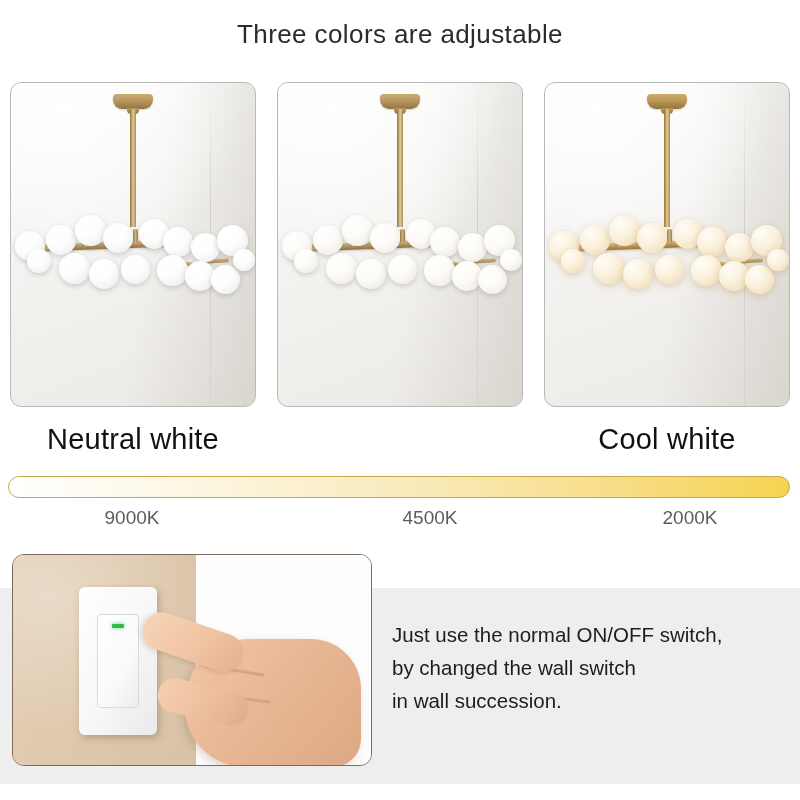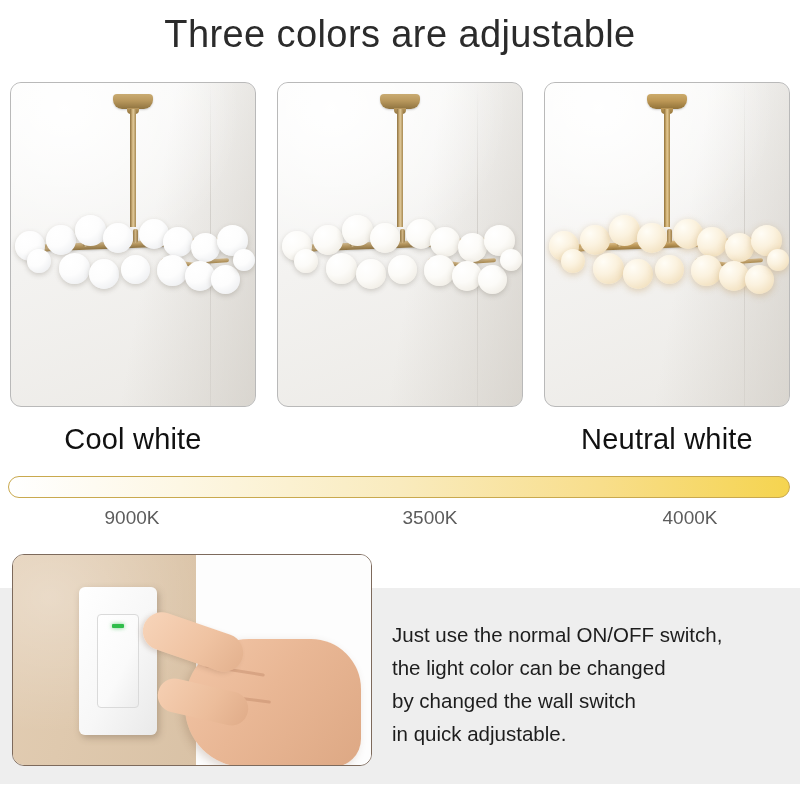--- a/index.html
+++ b/index.html
@@ -17,21 +17,21 @@
     -webkit-font-smoothing: antialiased;
   }
 
   
   .page-title {
     position: absolute;
     top: 6px;
     left: 0;
     width: 800px;
     text-align: center;
-    font-size: 38px;
+    font-size: 26px;
     line-height: 56px;
     font-weight: 300;
     letter-spacing: 0.4px;
     color: #2b2b2b;
     white-space: nowrap;
   }
 
   
   .card-row {
     position: absolute;
@@ -437,29 +437,29 @@
       <div class="globe" style="left:174px; top:178px; width:30px; height:30px;"></div>
       <div class="globe" style="left:200px; top:182px; width:29px; height:29px;"></div>
       <div class="globe" style="left:222px; top:166px; width:22px; height:22px;"></div>
       <div class="globe" style="left:16px;  top:166px; width:24px; height:24px;"></div>
     </div>
   </div>
 
 </div>
 
 <div class="label-row">
+  <div class="temp-label">Neutral white</div>
   <div class="temp-label">Cool white</div>
-  <div class="temp-label">Neutral white</div>
 </div>
 
 <div class="gradient-bar"></div>
 <div class="kelvin-row">
   <div class="kelvin k0">9000K</div>
-  <div class="kelvin k1">3500K</div>
-  <div class="kelvin k2">4000K</div>
+  <div class="kelvin k1">4500K</div>
+  <div class="kelvin k2">2000K</div>
 </div>
 
 <div class="bottom-band"></div>
 
 <div class="switch-card">
   <div class="switch-wall"></div>
   <div class="switch-bg-right"></div>
   <div class="switch-plate">
     <div class="switch-rocker">
       <div class="switch-led"></div>
@@ -470,16 +470,15 @@
       <div class="knuckle" style="left:20px; top:30px; transform:rotate(9deg);"></div>
       <div class="knuckle" style="left:26px; top:58px; transform:rotate(7deg);"></div>
     </div>
     <div class="finger-index"></div>
     <div class="finger-thumb"></div>
   </div>
 </div>
 
 <div class="desc">
   <div class="desc-line"> Just use the normal ON/OFF switch,</div>
-  <div class="desc-line">the light color can be changed</div>
   <div class="desc-line">by changed the wall switch</div>
-  <div class="desc-line">in quick adjustable.</div>
+  <div class="desc-line">in wall succession.</div>
 </div>
 
 </body></html>

